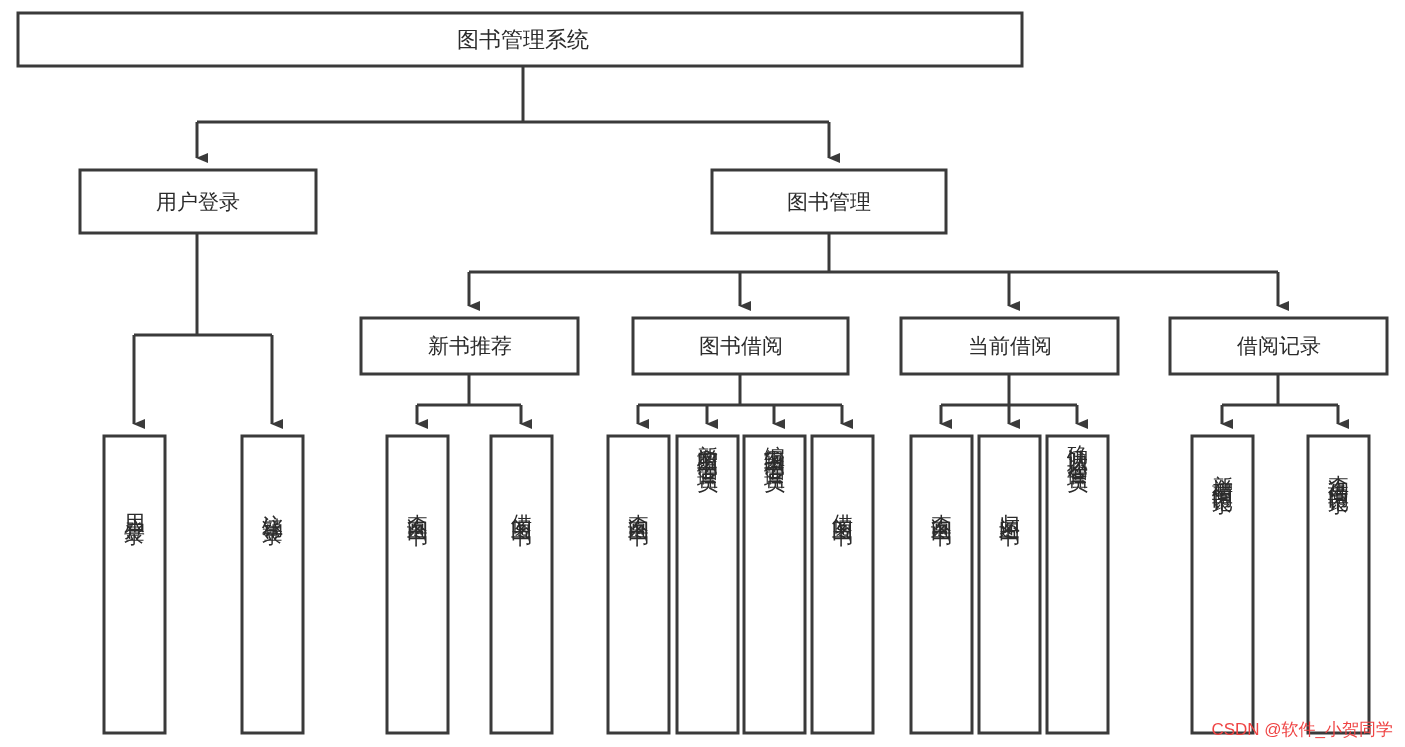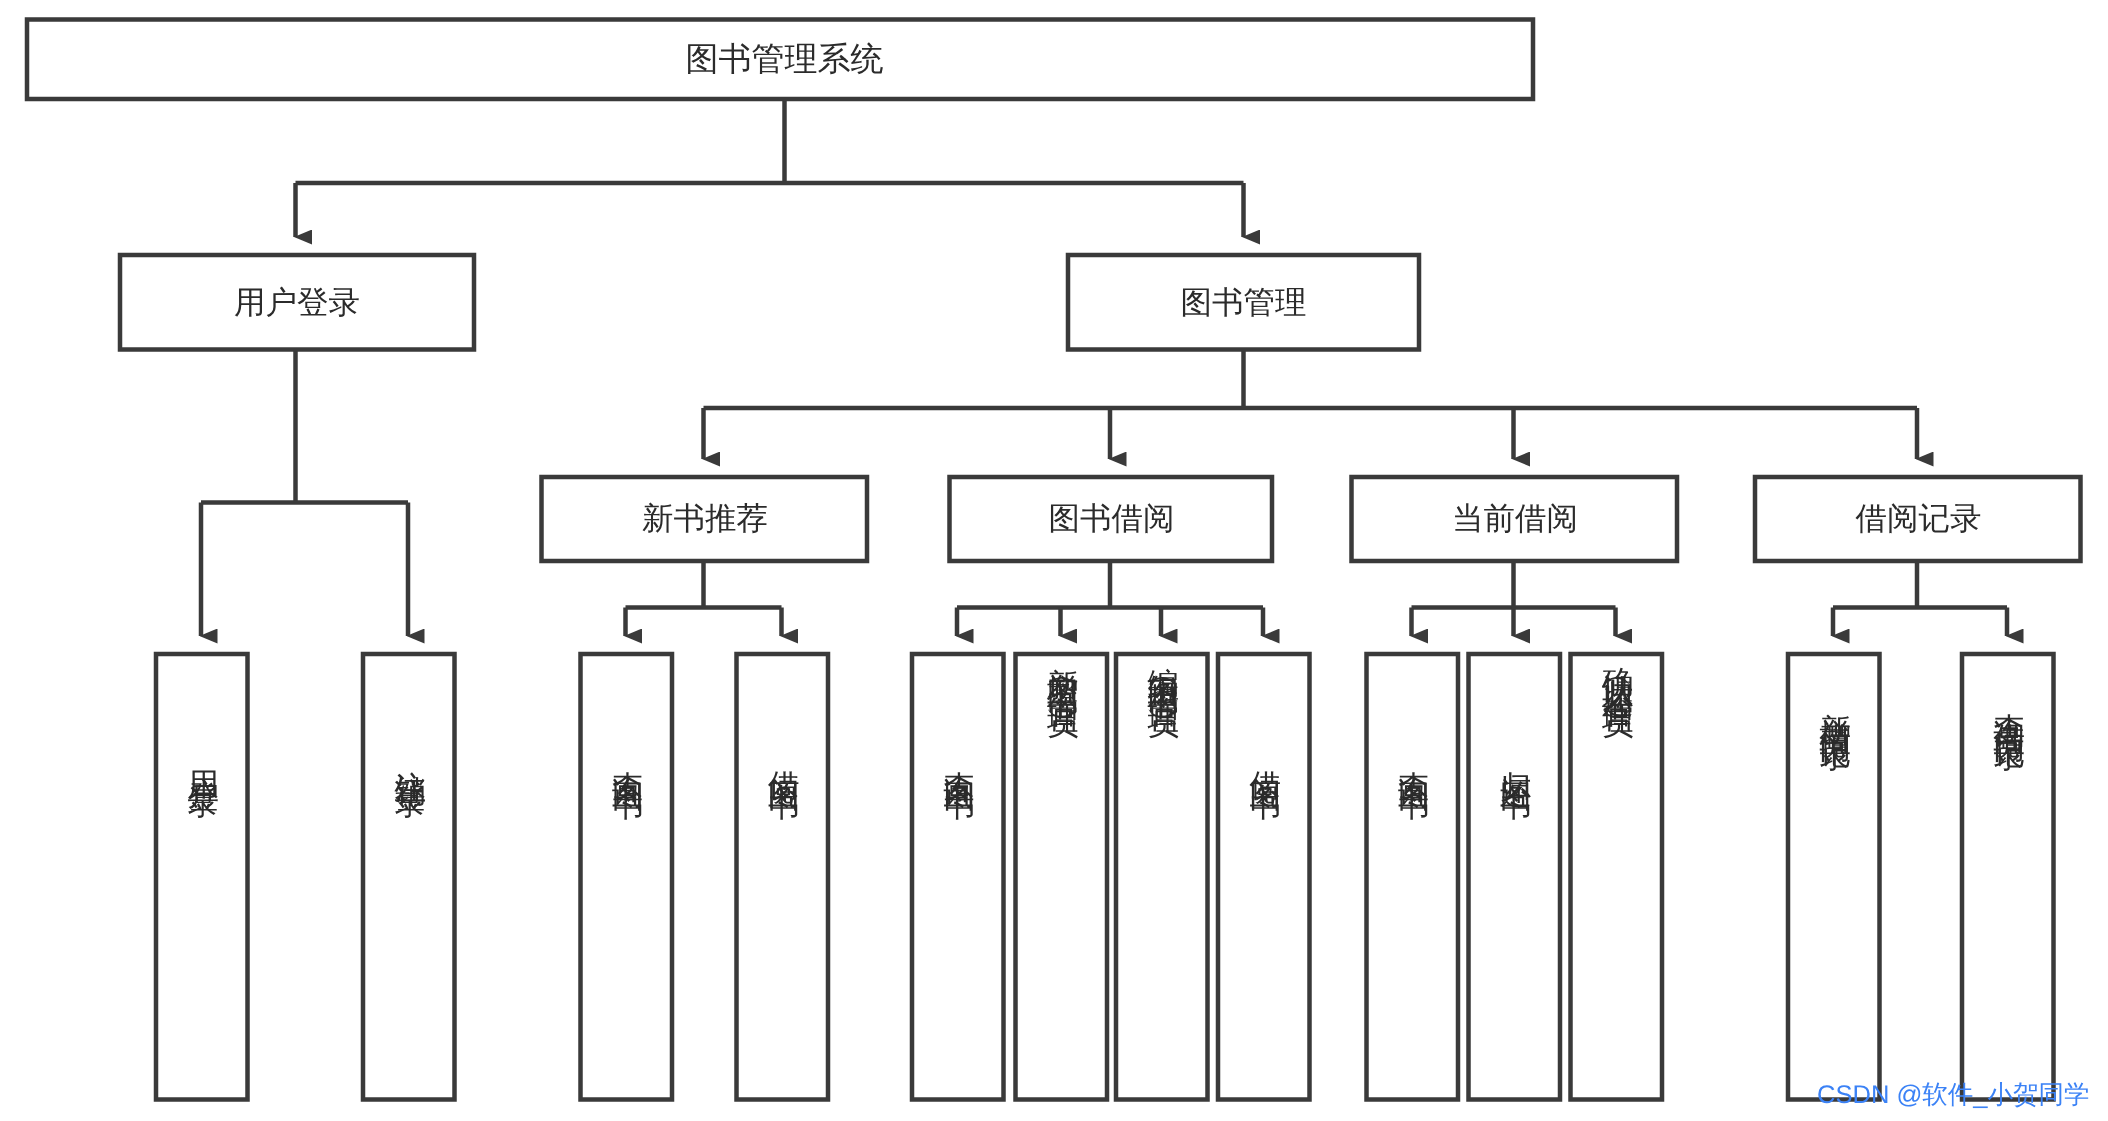--- a/index.html
+++ b/index.html
@@ -23,21 +23,21 @@
     font-family:"Liberation Sans","DejaVu Sans",sans-serif;
     font-size:21px;fill:#2b2b2b;
     writing-mode:vertical-rl;
     text-orientation:upright;
     text-anchor:middle;
     letter-spacing:4px;
   }
   .watermark{
     position:absolute;right:12px;bottom:6px;
     font-family:"Liberation Sans","DejaVu Sans",sans-serif;
-    font-size:17px;color:#3b82f6;white-space:nowrap;
+    font-size:17px;color:#ef4444;white-space:nowrap;
     pointer-events:none;
   }
 </style>
 </head>
 <body>
 
 <div id="diagram-root">
 <svg width="1405" height="747" viewBox="0 0 1405 747" xmlns="http://www.w3.org/2000/svg">
 
   <defs>

